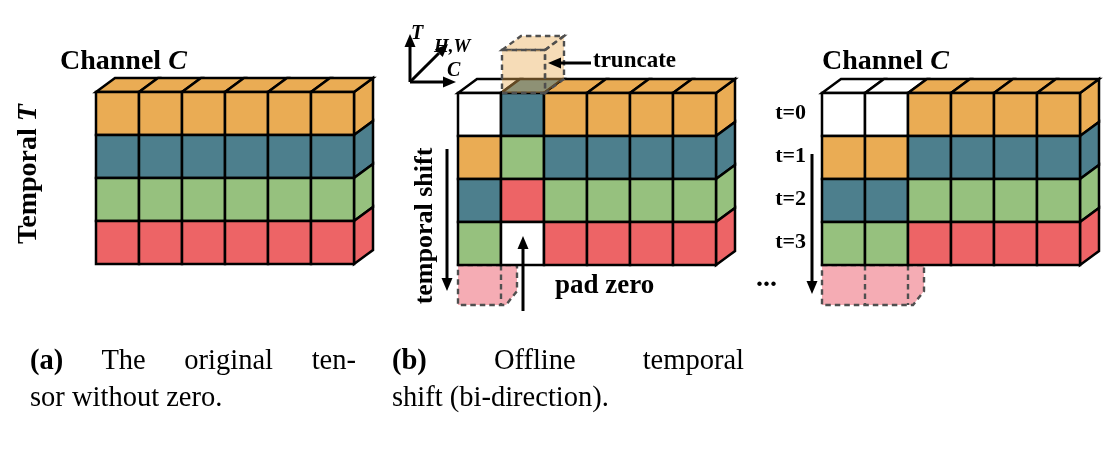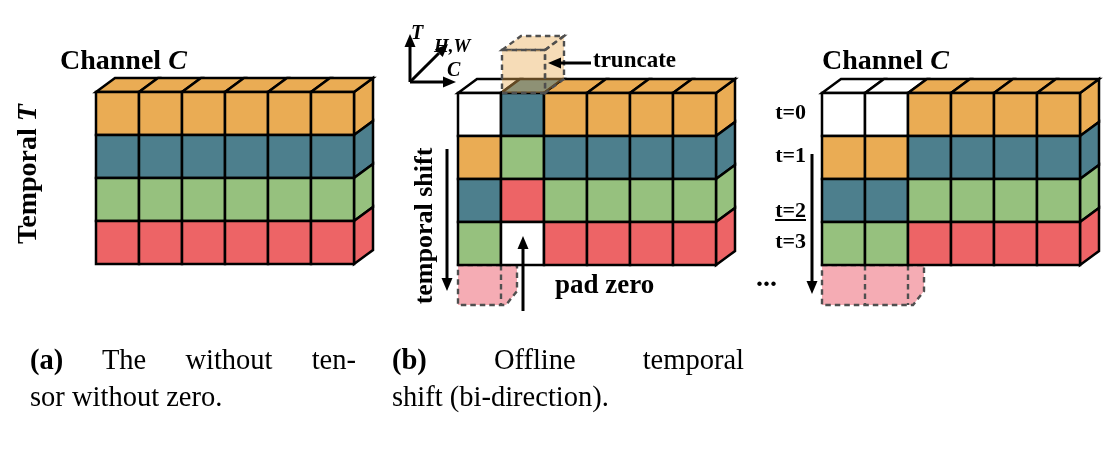--- a/index.html
+++ b/index.html
@@ -163,26 +163,26 @@
   <div class="axis-lbl" style="left:411px;top:22px;font-size:20px;">T</div>
   <div class="axis-lbl" style="left:434px;top:36px;font-size:19px;">H,W</div>
   <div class="axis-lbl" style="left:447px;top:59px;font-size:20px;">C</div>
   <div class="lbl" style="left:593px;top:48px;font-size:23px;">truncate</div>
   <div class="lbl" style="left:530px;top:270px;font-size:27px;margin-left:25px;">pad zero</div>
   <div class="vlabel" style="left:324px;top:212px;width:200px;height:28px;font-size:26px;">temporal shift</div>
 
   <div class="title" style="left:822px;top:44px;width:260px;"><span>Channel</span><span class="var">C</span></div>
   <div class="tmark" style="top:100px;">t=0</div>
   <div class="tmark" style="top:143px;">t=1</div>
-  <div class="tmark" style="top:198px;text-decoration:underline;">t=2</div>
+  <div class="tmark" style="top:186px;">t=2</div>
   <div class="tmark" style="top:229px;">t=3</div>
   <div class="lbl" style="left:756px;top:262px;font-size:28px;">...</div>
 
   <div class="caption" style="left:30px;width:326px;">
-    <div class="cap-line cap-j"><span class="cap-label">(a)</span> <span>The without ten-</span></div>
+    <div class="cap-line cap-j"><span class="cap-label">(a)</span> <span>The original ten-</span></div>
     <div class="cap-line">sor without zero.</div>
   </div>
   <div class="caption" style="left:367px;width:352px;margin-left:25px;">
     <div class="cap-line cap-j"><span class="cap-label">(b)</span> <span>Offline temporal</span></div>
     <div class="cap-line">shift (bi-direction).</div>
   </div>
 
 </div>
 
 </body></html>

